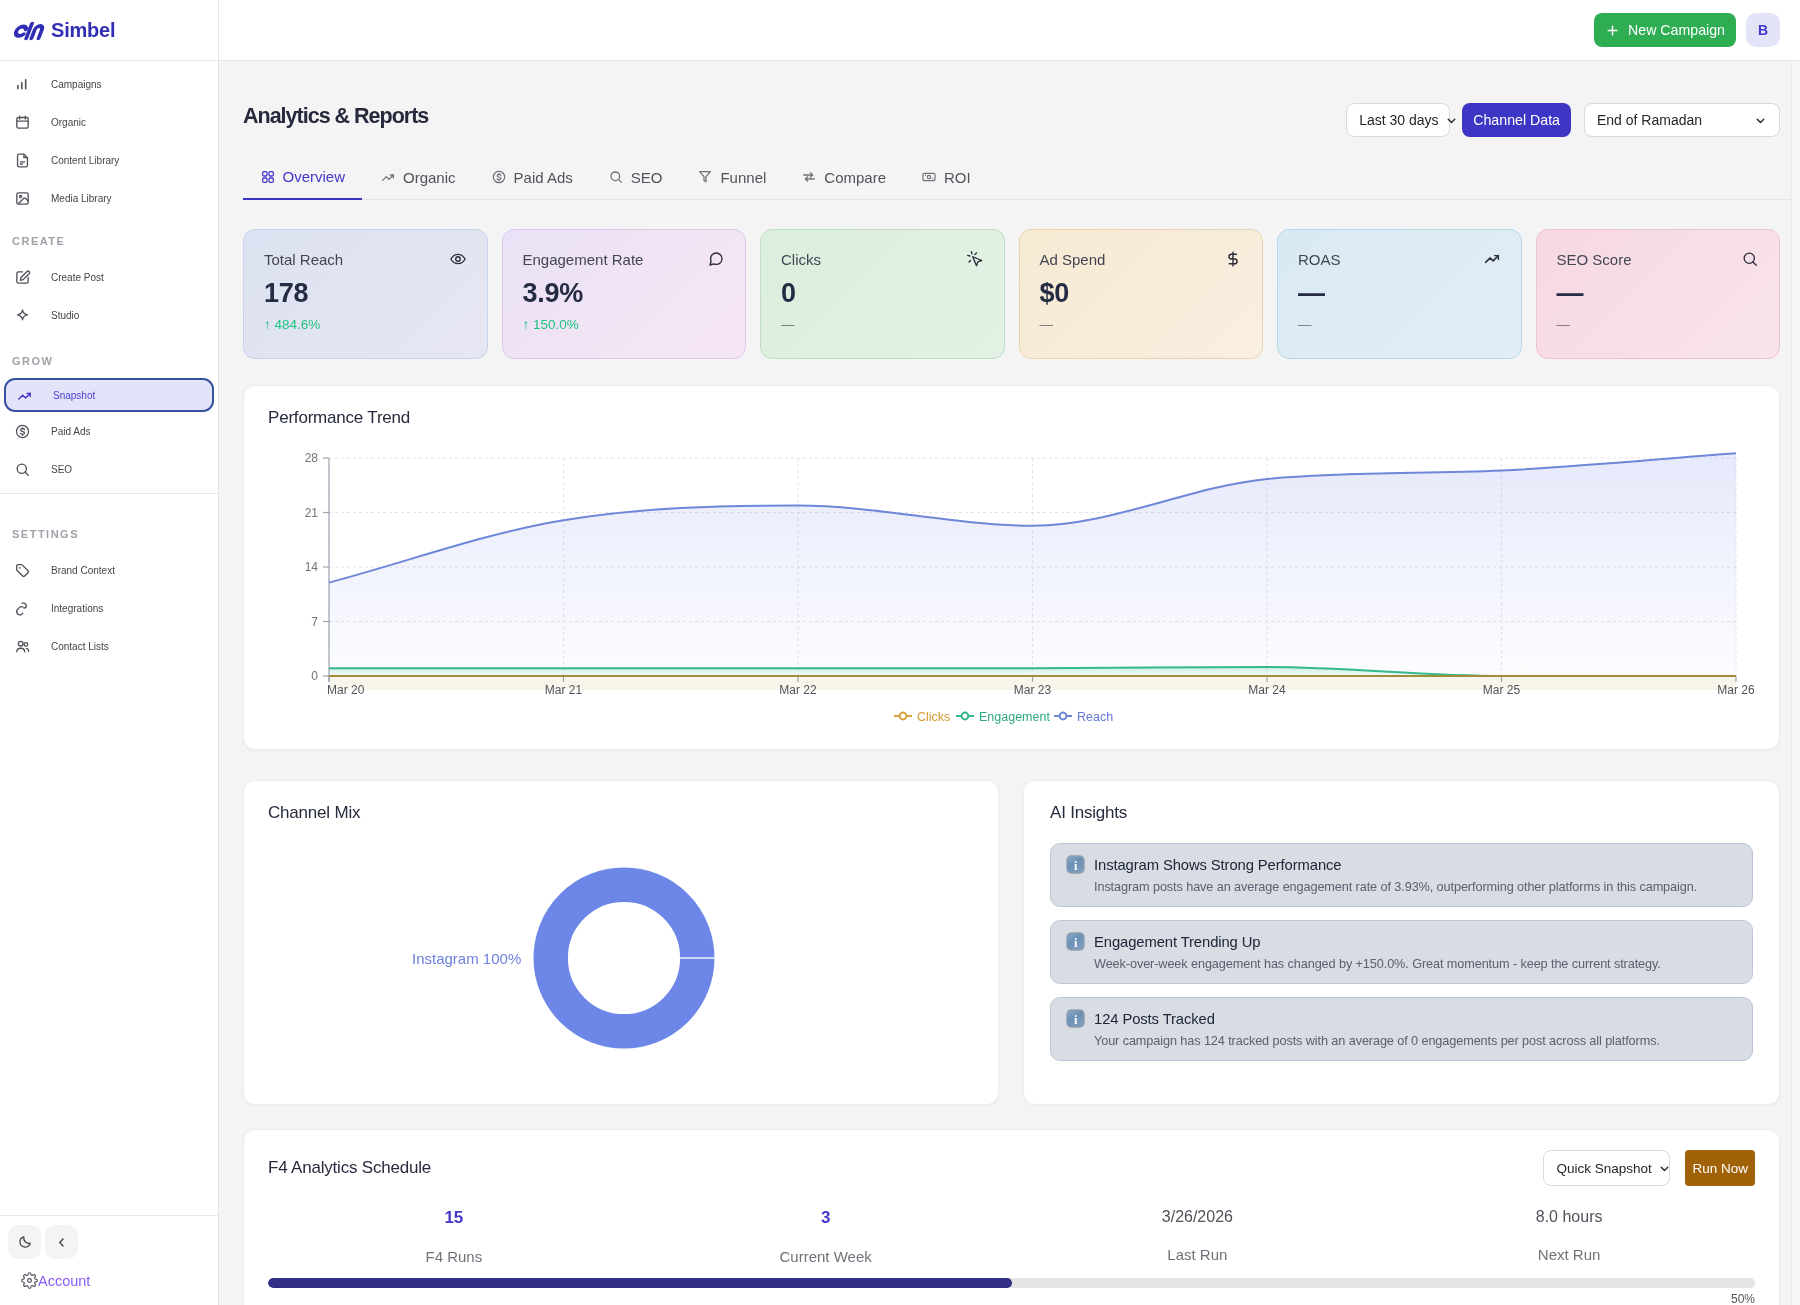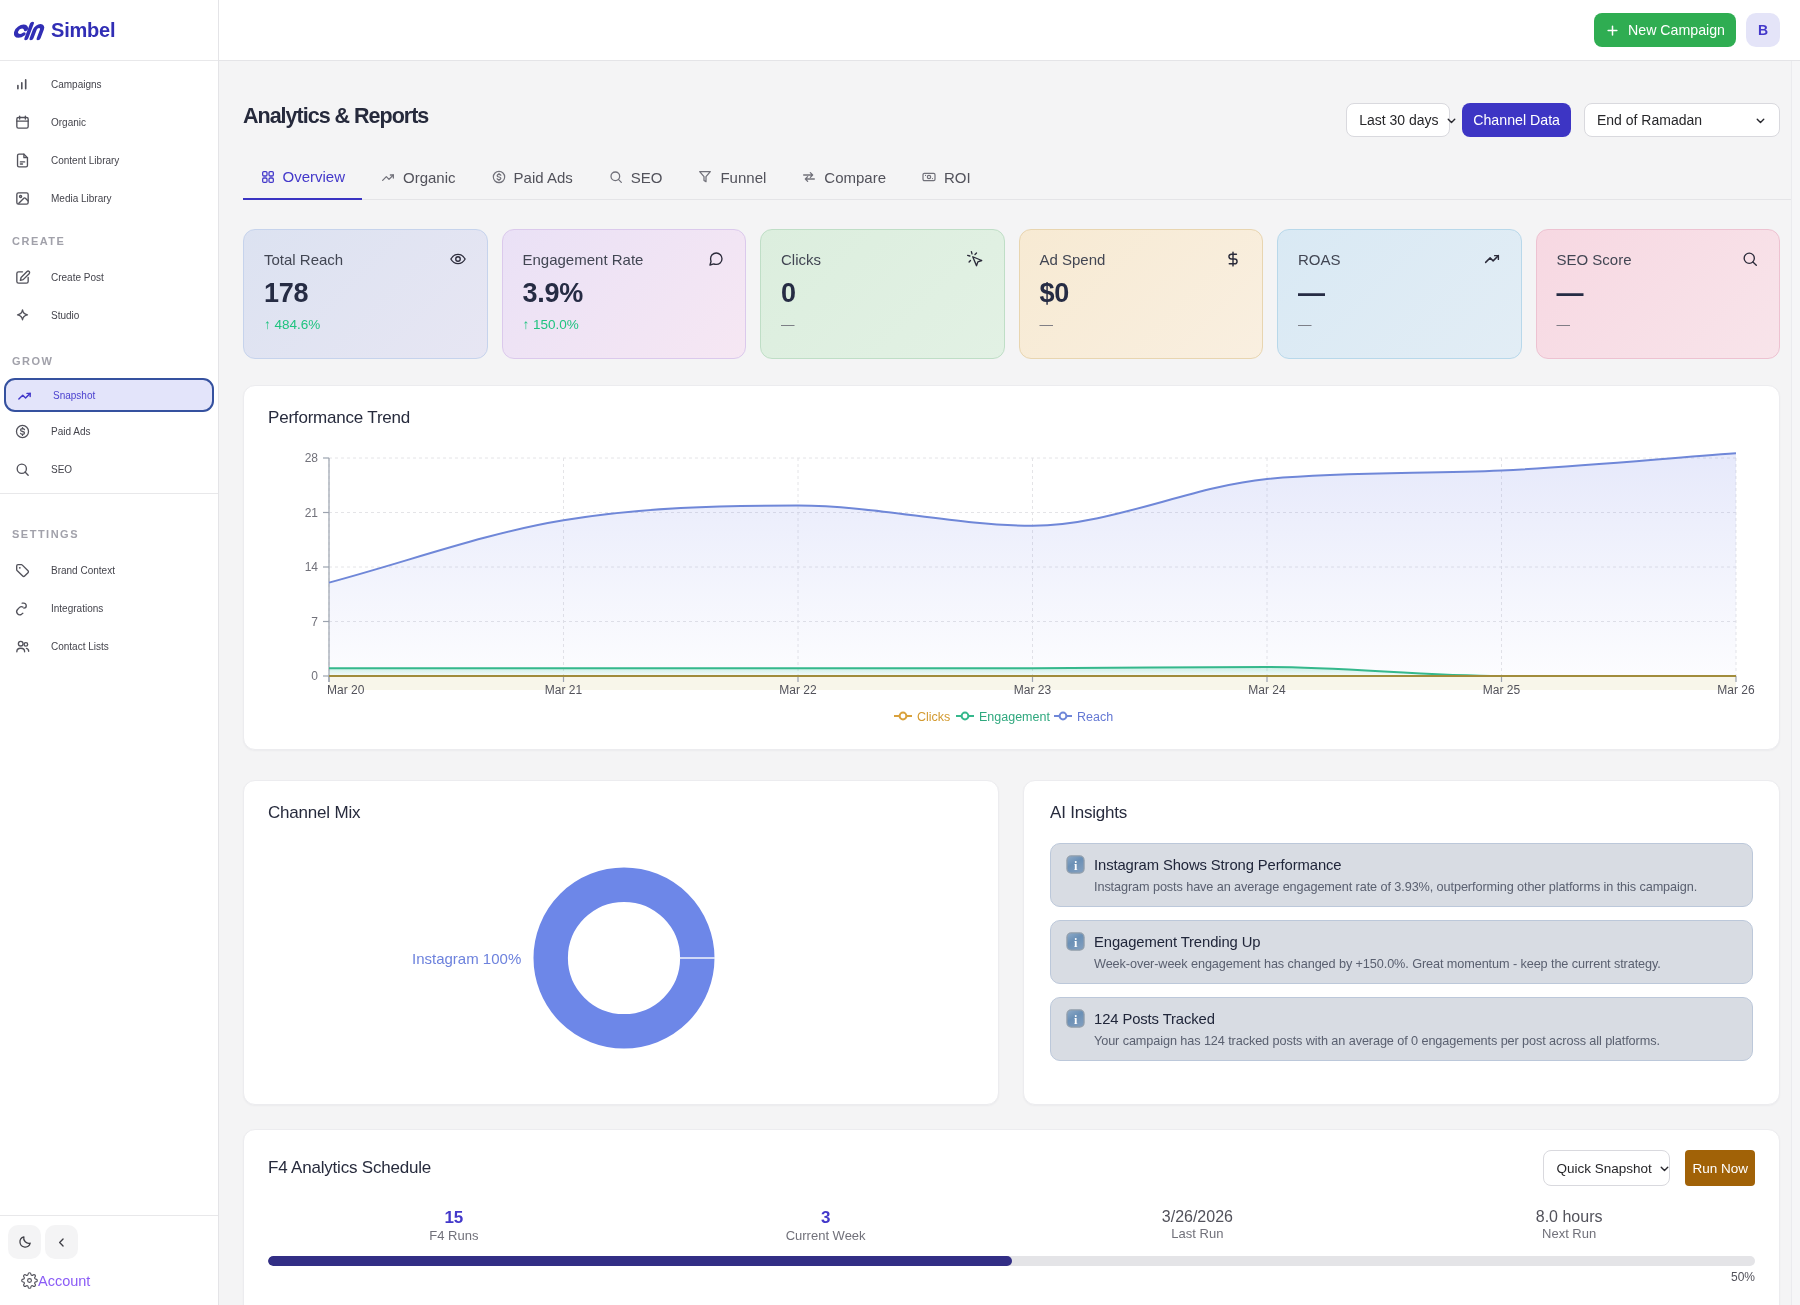--- a/index.html
+++ b/index.html
@@ -50,21 +50,21 @@
 .mixcard{height:325px;position:relative;padding:22px 24px}
 .aicard{height:325px;position:relative;padding:22px 26px;overflow:hidden}
 .insight{background:#d8dce3;border:1px solid #bcc8da;border-radius:10px;padding:11px 16px 12px 15px;margin-top:13px}
 .insight .t{display:flex;align-items:center;gap:9px;font-size:14.8px;font-weight:500;color:#20263a;letter-spacing:-.1px}
 .insight .d{font-size:12.7px;color:#5a6070;margin:6px 0 0 28px;white-space:nowrap;letter-spacing:-.1px}
 .f4card{margin-top:24px;height:200px;position:relative;padding:20px 24px}
 .f4head{display:flex;align-items:center;justify-content:space-between}
 .f4stats{display:grid;grid-template-columns:repeat(4,1fr);margin-top:22px;text-align:center}
 .f4stats .v{font-size:17px;font-weight:700;color:#4338ca}
 .f4stats .v.gray{color:#52525b;font-weight:400;font-size:16px}
-.f4stats .l{font-size:13px;color:#71717a;margin-top:0}
+.f4stats .l{font-size:15px;color:#71717a;margin-top:20px}
 .track{margin-top:13px;height:10px;border-radius:6px;background:#e4e4e7;overflow:hidden}
 .fill{height:100%;width:50%;background:#322e85;border-radius:6px}
 .pct{text-align:right;font-size:12px;color:#52525b;margin-top:4px}
 .btn-run{background:#a16207;color:#fff;font-size:13.5px;font-weight:500;height:36px;padding:0 7px;border-radius:4px;display:flex;align-items:center}
 </style>
 </head>
 <body>
 <div class="sidebar">
   <div class="logo">
     <svg width="31" height="24" viewBox="0 0 31 24" fill="none">

